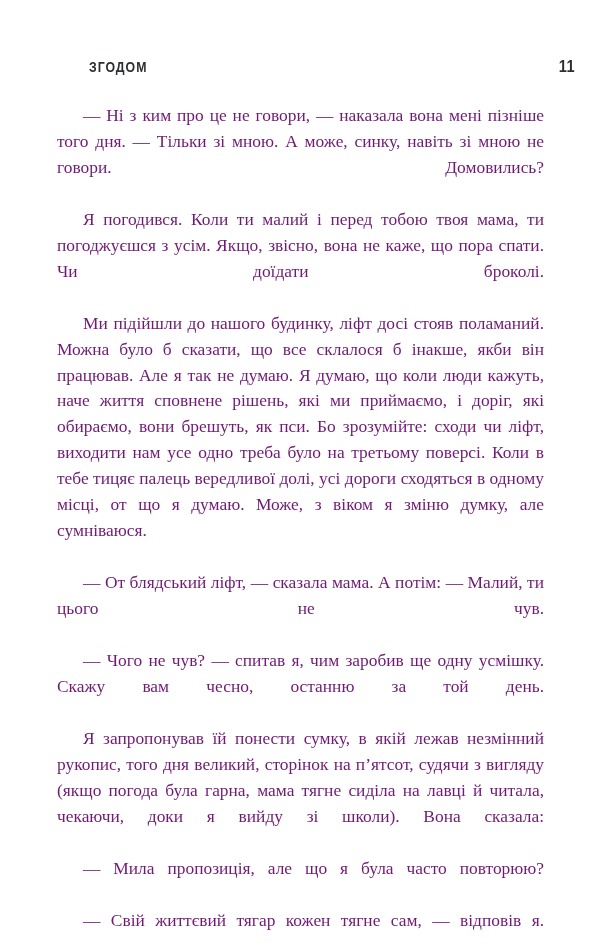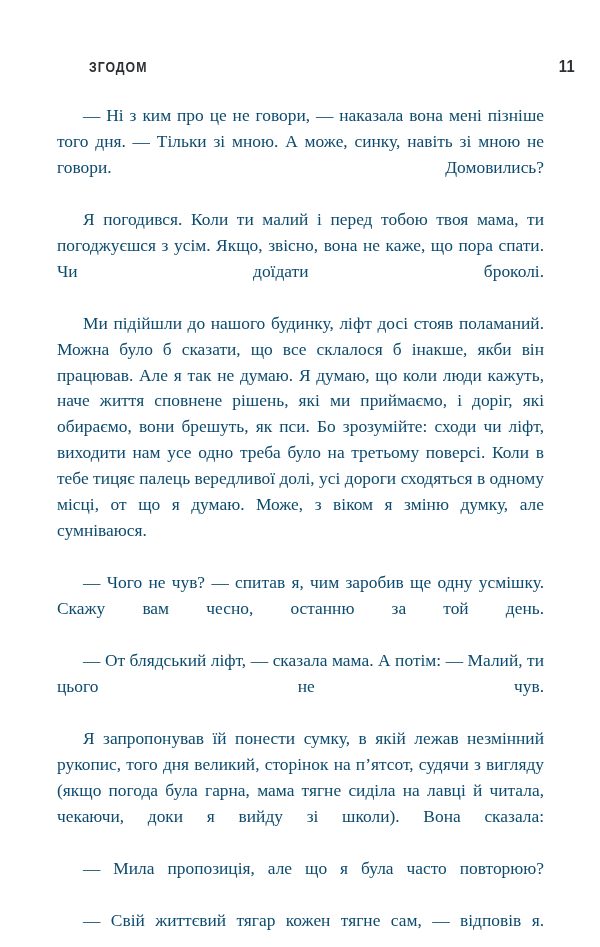--- a/index.html
+++ b/index.html
@@ -67,21 +67,21 @@
   .textblock p {
     margin: 0;
     font-size: 17.4px;
     line-height: 25.95px;
     text-align: justify;
     text-justify: inter-word;
     text-indent: 26px;
     hyphens: manual;
     -webkit-hyphens: manual;
     word-spacing: 0.1px;
-    color: #0c4a6e;
+    color: #701a75;
   }
 
   
   .textblock p::after {
     content: "";
     display: inline-block;
     width: 100%;
   }
   .textblock p {
     text-align-last: left;
@@ -94,21 +94,21 @@
 
   <header class="running-head">
     <span class="running-head-title">ЗГОДОМ</span>
     <span class="running-head-folio">11</span>
   </header>
 
   <main class="textblock">
     <p>— Ні з ким про це не говори, — наказала вона мені пізніше того дня. — Тільки зі мною. А може, синку, навіть зі мною не говори. Домовились?</p>
     <p>Я погодився. Коли ти малий і перед тобою твоя мама, ти погоджуєшся з усім. Якщо, звісно, вона не каже, що пора спати. Чи доїдати броколі.</p>
     <p>Ми підійшли до нашого будинку, ліфт досі стояв поламаний. Можна було б сказати, що все склалося б інакше, якби він працював. Але я так не думаю. Я думаю, що коли люди кажуть, наче життя сповнене рішень, які ми приймаємо, і доріг, які обираємо, вони брешуть, як пси. Бо зрозумійте: сходи чи ліфт, виходити нам усе одно треба було на третьому поверсі. Коли в тебе тицяє палець вередливої долі, усі дороги сходяться в одному місці, от що я думаю. Може, з віком я зміню думку, але сумніваюся.</p>
+    <p>— От блядський ліфт, — сказала мама. А потім: — Малий, ти цього не чув.</p>
     <p>— Чого не чув? — спитав я, чим заробив ще одну усмішку. Скажу вам чесно, останню за той день.</p>
-    <p>— От блядський ліфт, — сказала мама. А потім: — Малий, ти цього не чув.</p>
     <p>Я запропонував їй понести сумку, в якій лежав незмінний рукопис, того дня великий, сторінок на п’ятсот, судячи з вигляду (якщо погода була гарна, мама тягне сиділа на лавці й читала, чекаючи, доки я вийду зі школи). Вона сказала:</p>
     <p>— Мила пропозиція, але що я була часто повторюю?</p>
     <p>— Свій життєвий тягар кожен тягне сам, — відповів я.</p>
 
   </main>
 
 </div>
 
 </body></html>

